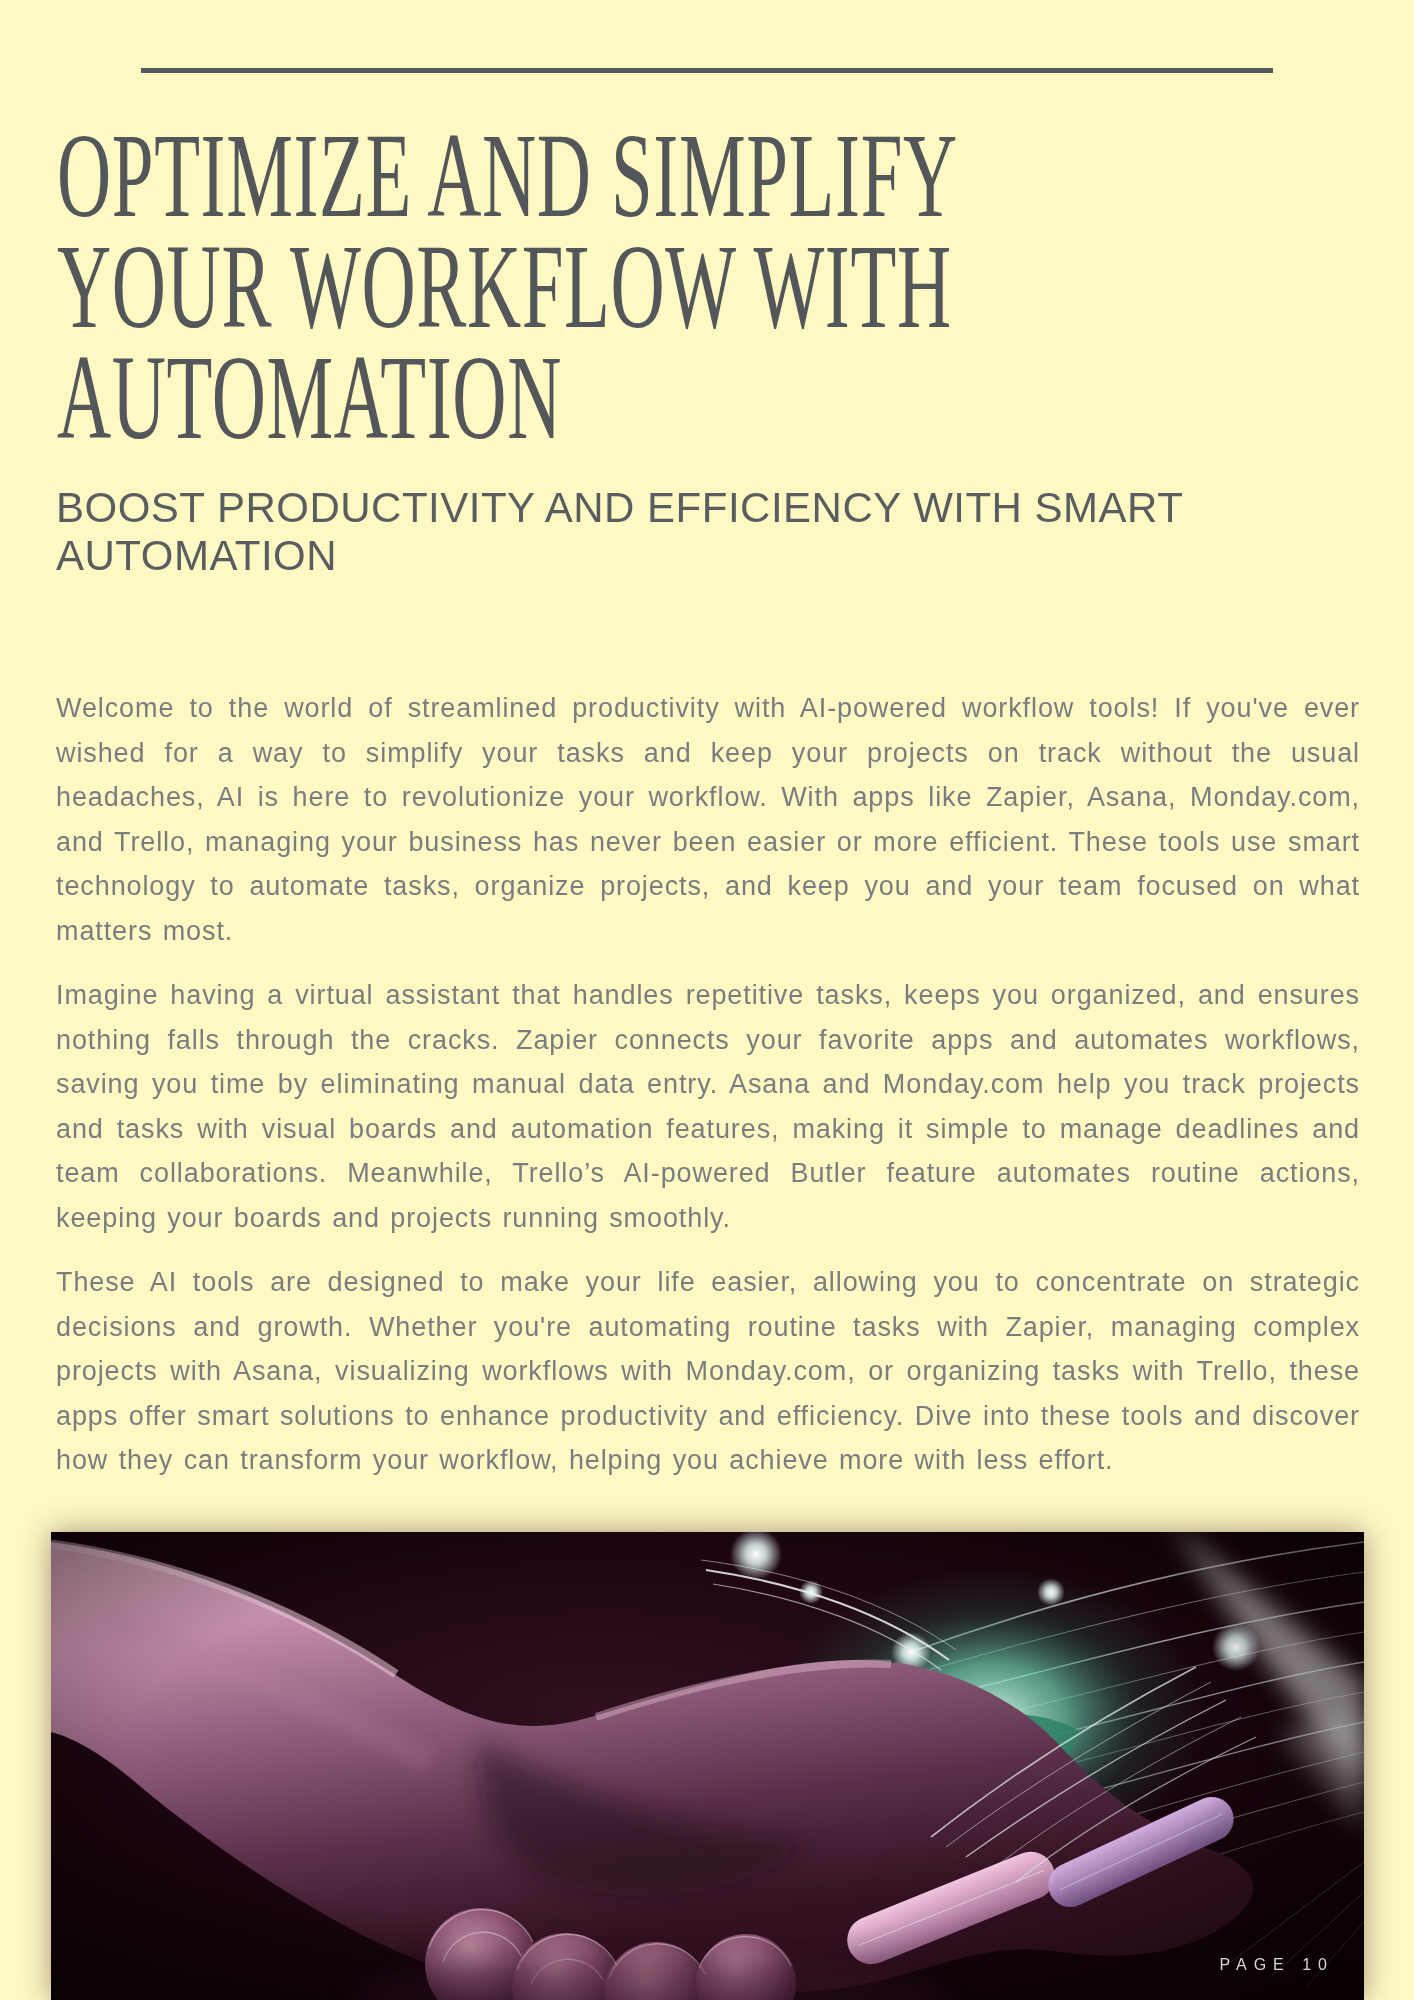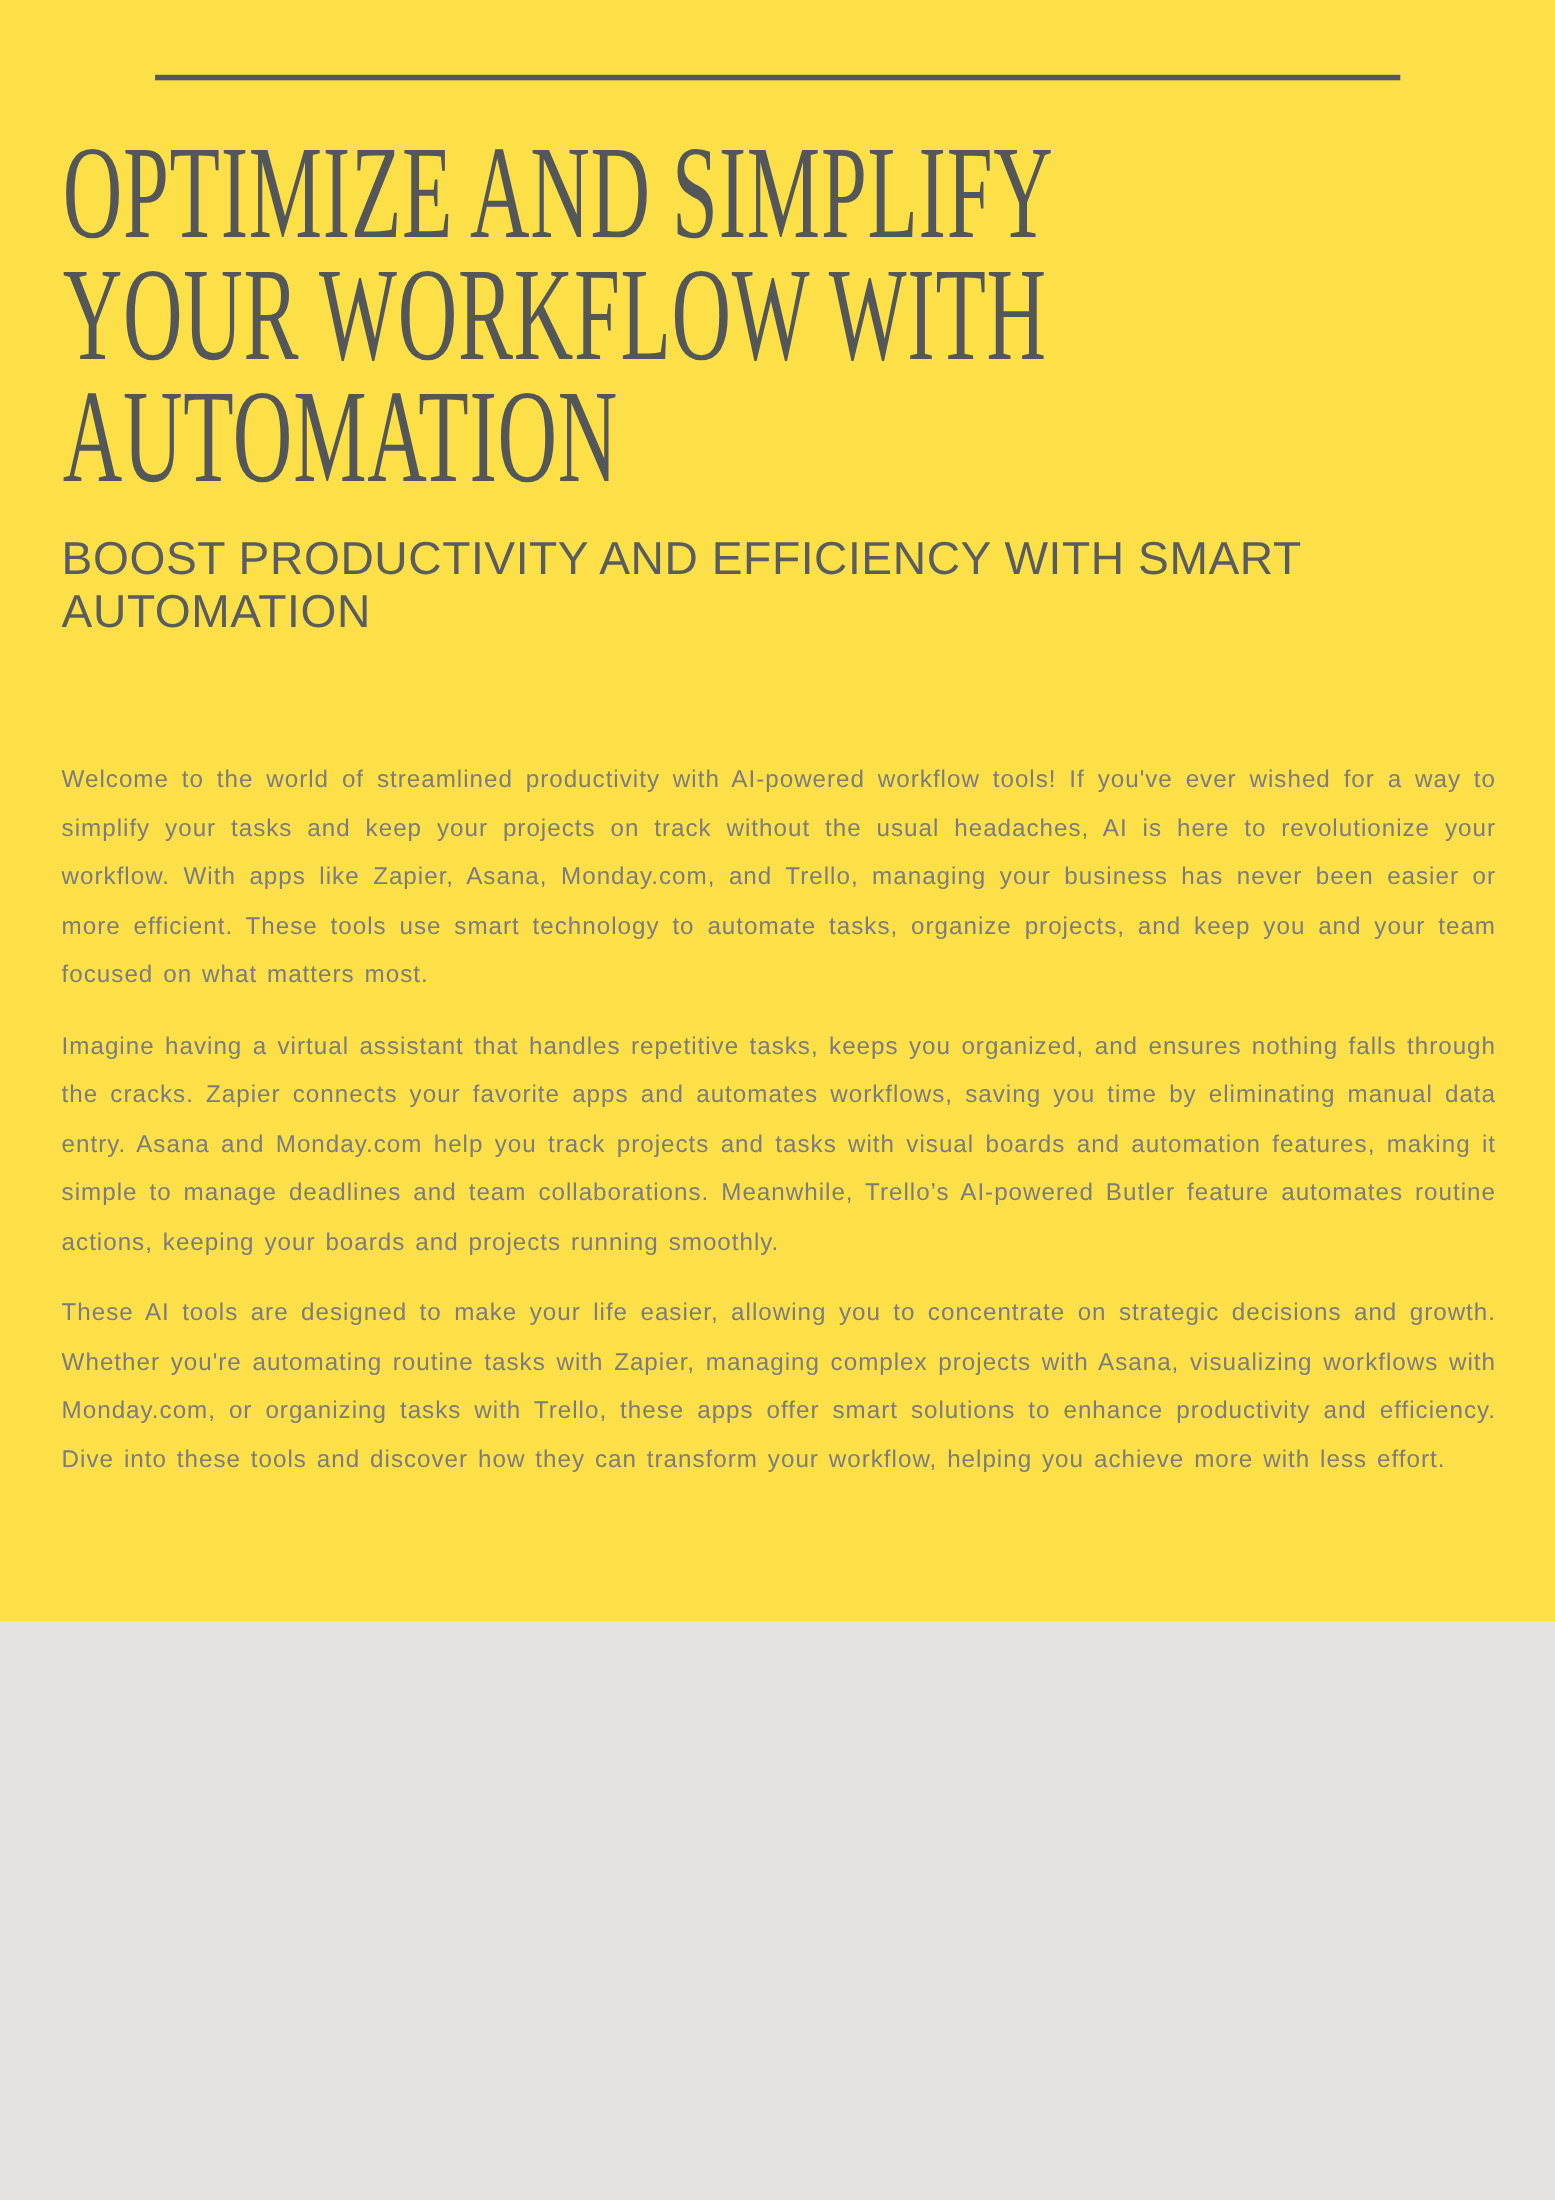--- a/index.html
+++ b/index.html
@@ -1,19 +1,19 @@
 <!DOCTYPE html>
 <html><head>
 <meta charset="utf-8">
 <style>
   html,body{margin:0;padding:0;background:#e4e3e2;}
   #page{
     position:relative;
-    width:1414px;height:1474px;
-    background:#fde047;
+    width:1414px;height:2000px;
+    background:#fef9c3;
     overflow:hidden;
     font-family:"Liberation Sans",sans-serif;
   }
   .top-rule{
     position:absolute;left:141px;top:68px;width:1132px;height:5px;
     background:#55575a;
   }
   .title-block{
     position:absolute;left:57px;top:120px;
     color:#54575a;
@@ -27,21 +27,21 @@
     letter-spacing:1px;
   }
   .subtitle{
     position:absolute;left:56px;top:484px;width:1304px;
     color:#5a5d60;
     font-size:42px;line-height:48px;letter-spacing:0.5px;
   }
   .body-text{
     position:absolute;left:56px;top:686px;width:1304px;
     color:#7a7c7f;
-    font-size:22px;line-height:44.5px;
+    font-size:27px;line-height:44.5px;
     text-align:justify;
     letter-spacing:0.9px;word-spacing:2px;
   }
   .body-text p{margin:0;}
   .body-text p + p{margin-top:20px;}
   .photo{
     position:absolute;left:51px;top:1532px;width:1313px;height:468px;
     background:#120309;
     box-shadow:0 0 28px rgba(55,25,42,0.45);
   }

